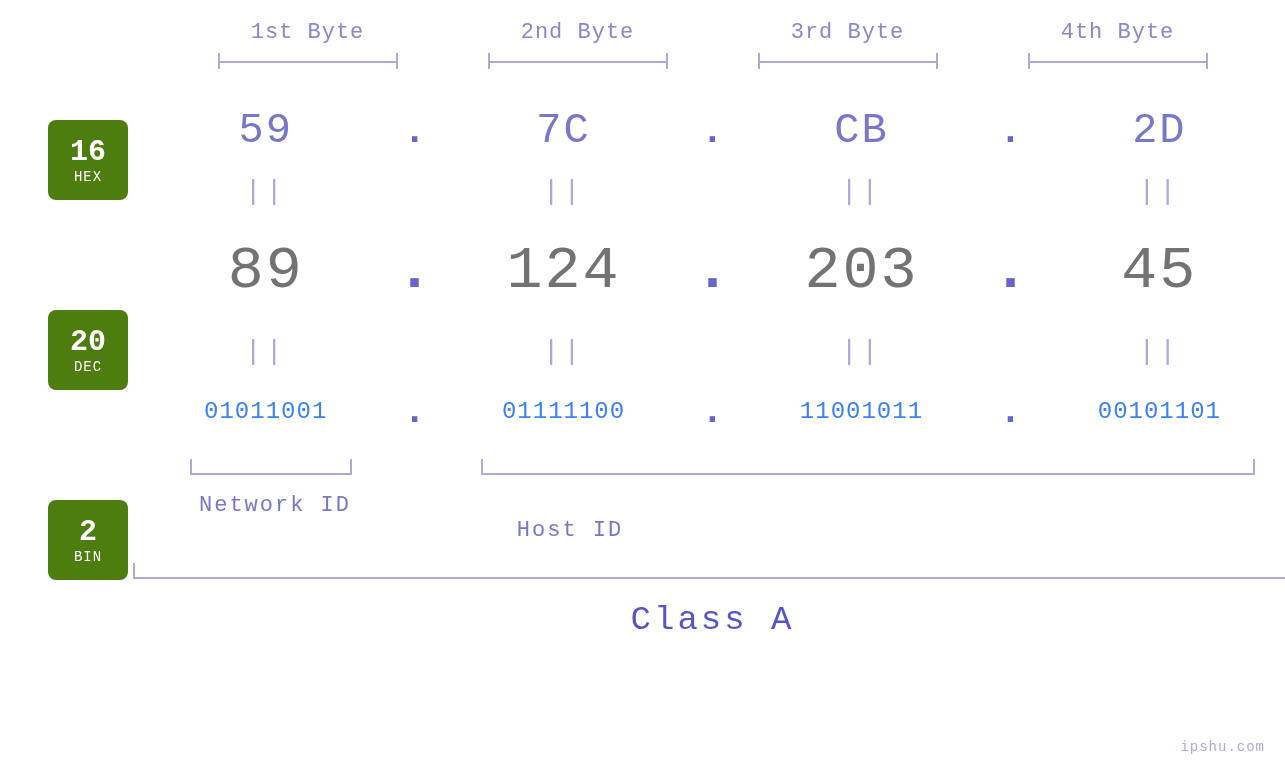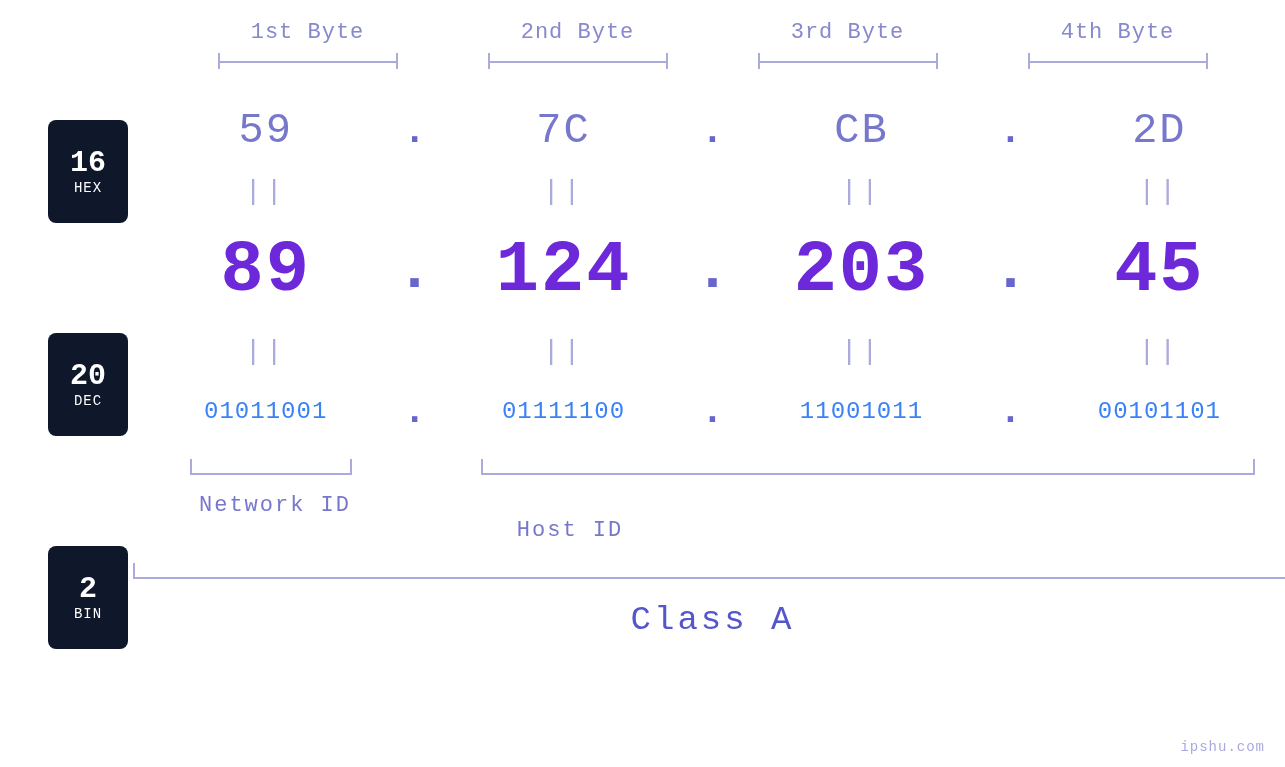--- a/index.html
+++ b/index.html
@@ -92,22 +92,22 @@
       position: absolute;
       left: 48px;
       top: 120px;
       display: flex;
       flex-direction: column;
       gap: 0;
     }
 
     .base-badge {
       width: 80px;
-      height: 103px;
-      background: #0f172a;
+      height: 80px;
+      background: #4d7c0f;
       color: white;
       display: flex;
       flex-direction: column;
       align-items: center;
       justify-content: center;
       border-radius: 8px;
       margin-bottom: 110px;
     }
 
     .base-badge:last-child {
@@ -154,23 +154,23 @@
       font-weight: bold;
     }
 
     .hex-value {
       font-size: 42px;
       color: #7777cc;
       letter-spacing: 2px;
     }
 
     .dec-value {
-      font-size: 72px;
-      color: #6d28d9;
-      font-weight: bold;
+      font-size: 60px;
+      color: #737373;
+      font-weight: normal;
       letter-spacing: 2px;
     }
 
     .bin-value {
       font-size: 24px;
       color: #3b82f6;
       letter-spacing: 1px;
     }
 
     .equals-row {

